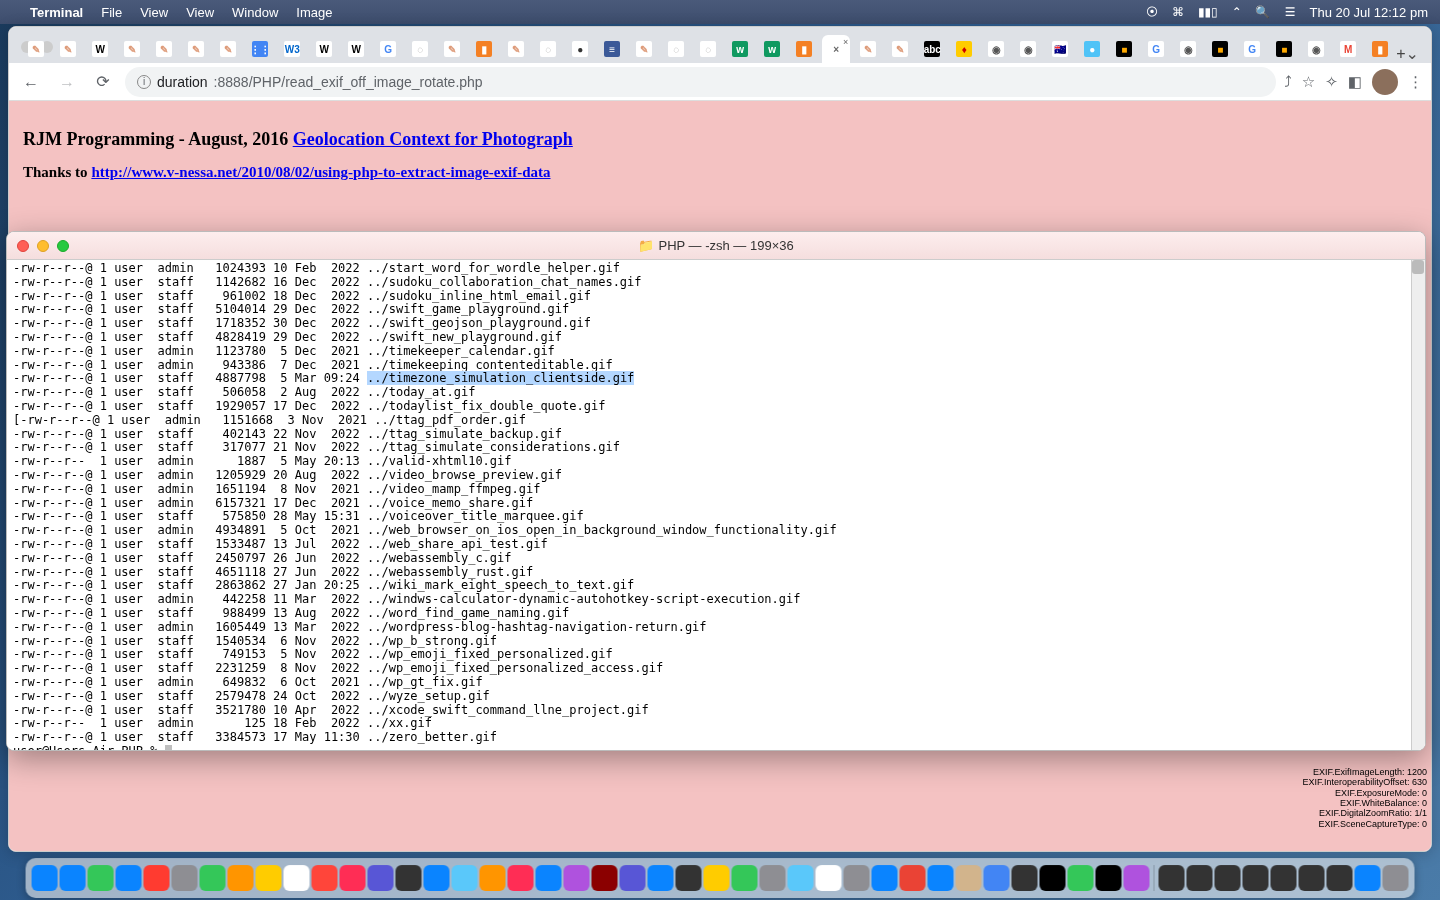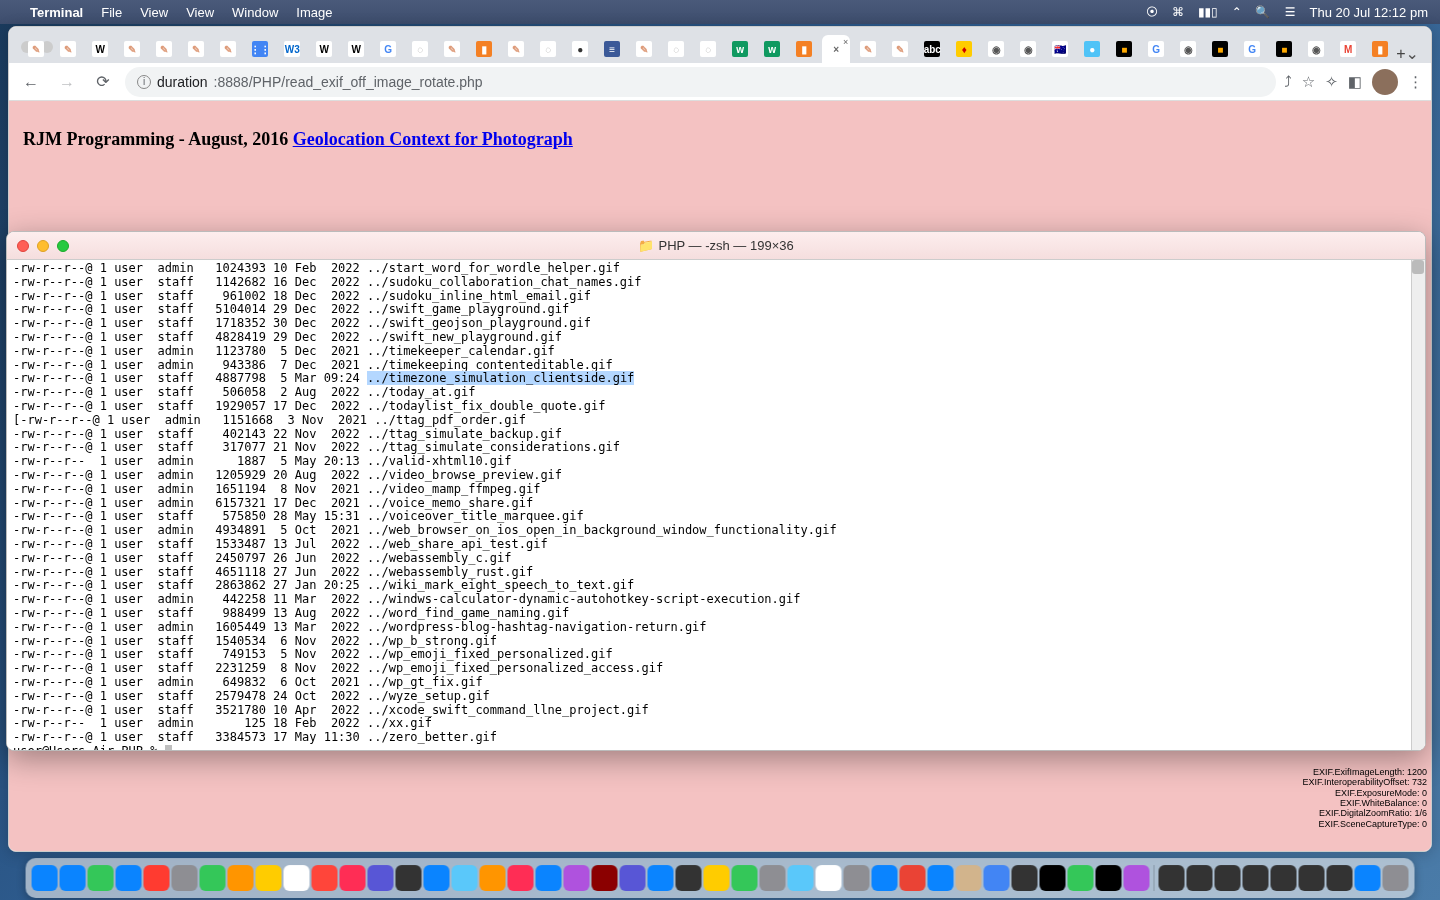--- a/index.html
+++ b/index.html
@@ -270,28 +270,31 @@
       <span>⋮</span>
     </div>
   </div>
 
   <div class="page">
     <div class="page-inner">
       <div class="h3">
         <span>RJM Programming - August, 2016</span>
         <a href="#">Geolocation Context for Photograph</a>
       </div>
+      <div class="h4">
+        <span>Thanks to </span><a href="#">http://www.v-nessa.net/2010/08/02/using-php-to-extract-image-exif-data</a>
+      </div>
     </div>
 
     <div class="exif-list" id="exif-list">
         <div>EXIF.ExifImageLength: 1200</div>
-        <div>EXIF.InteroperabilityOffset: 732</div>
+        <div>EXIF.InteroperabilityOffset: 630</div>
         <div>EXIF.ExposureMode: 0</div>
         <div>EXIF.WhiteBalance: 0</div>
-        <div>EXIF.DigitalZoomRatio: 1/6</div>
+        <div>EXIF.DigitalZoomRatio: 1/1</div>
         <div>EXIF.SceneCaptureType: 0</div>
       </div>
 
   </div>
 </div>
 
 <div class="terminal">
   <div class="term-title">
     <div class="traffic-lights">
       <div class="tl red"></div>

